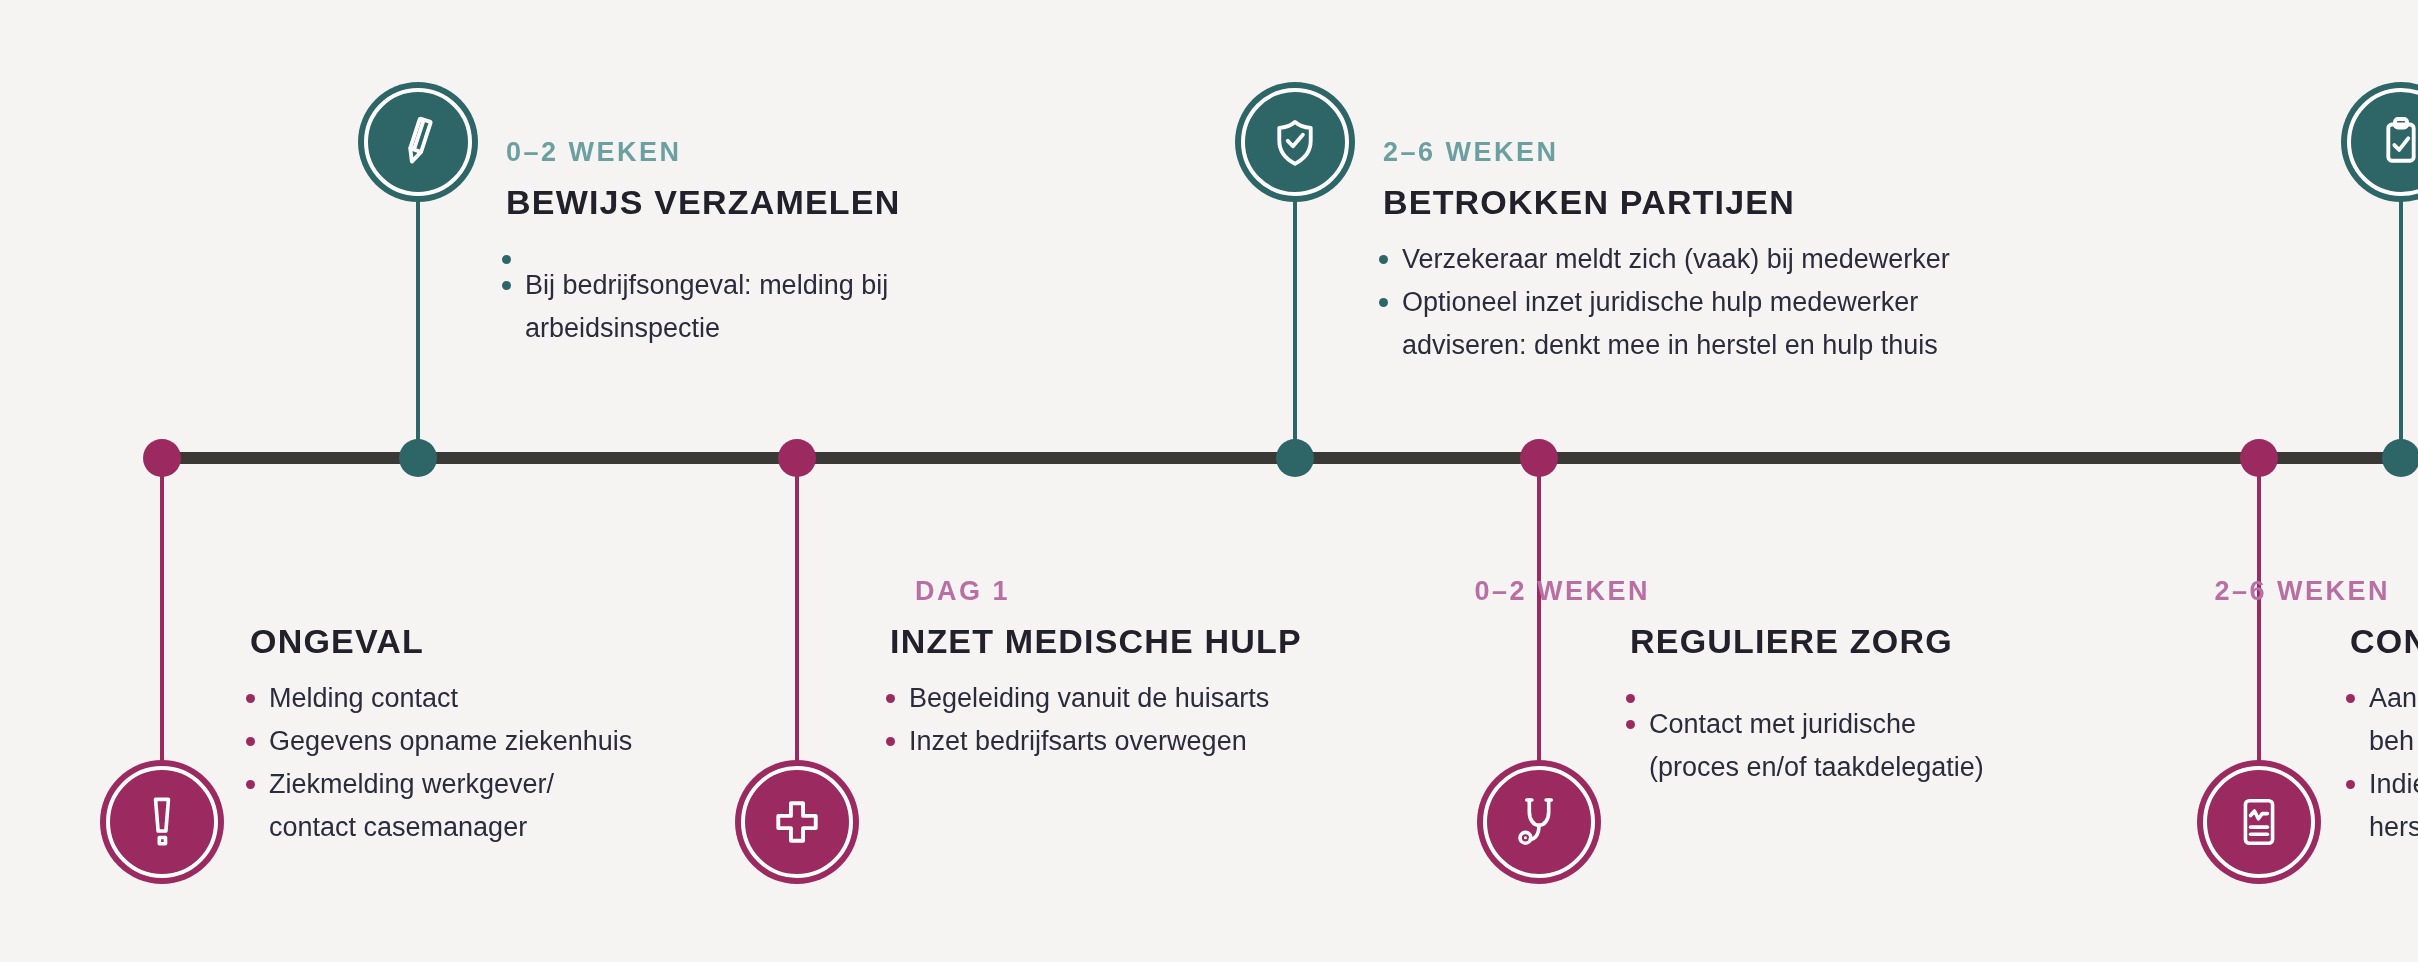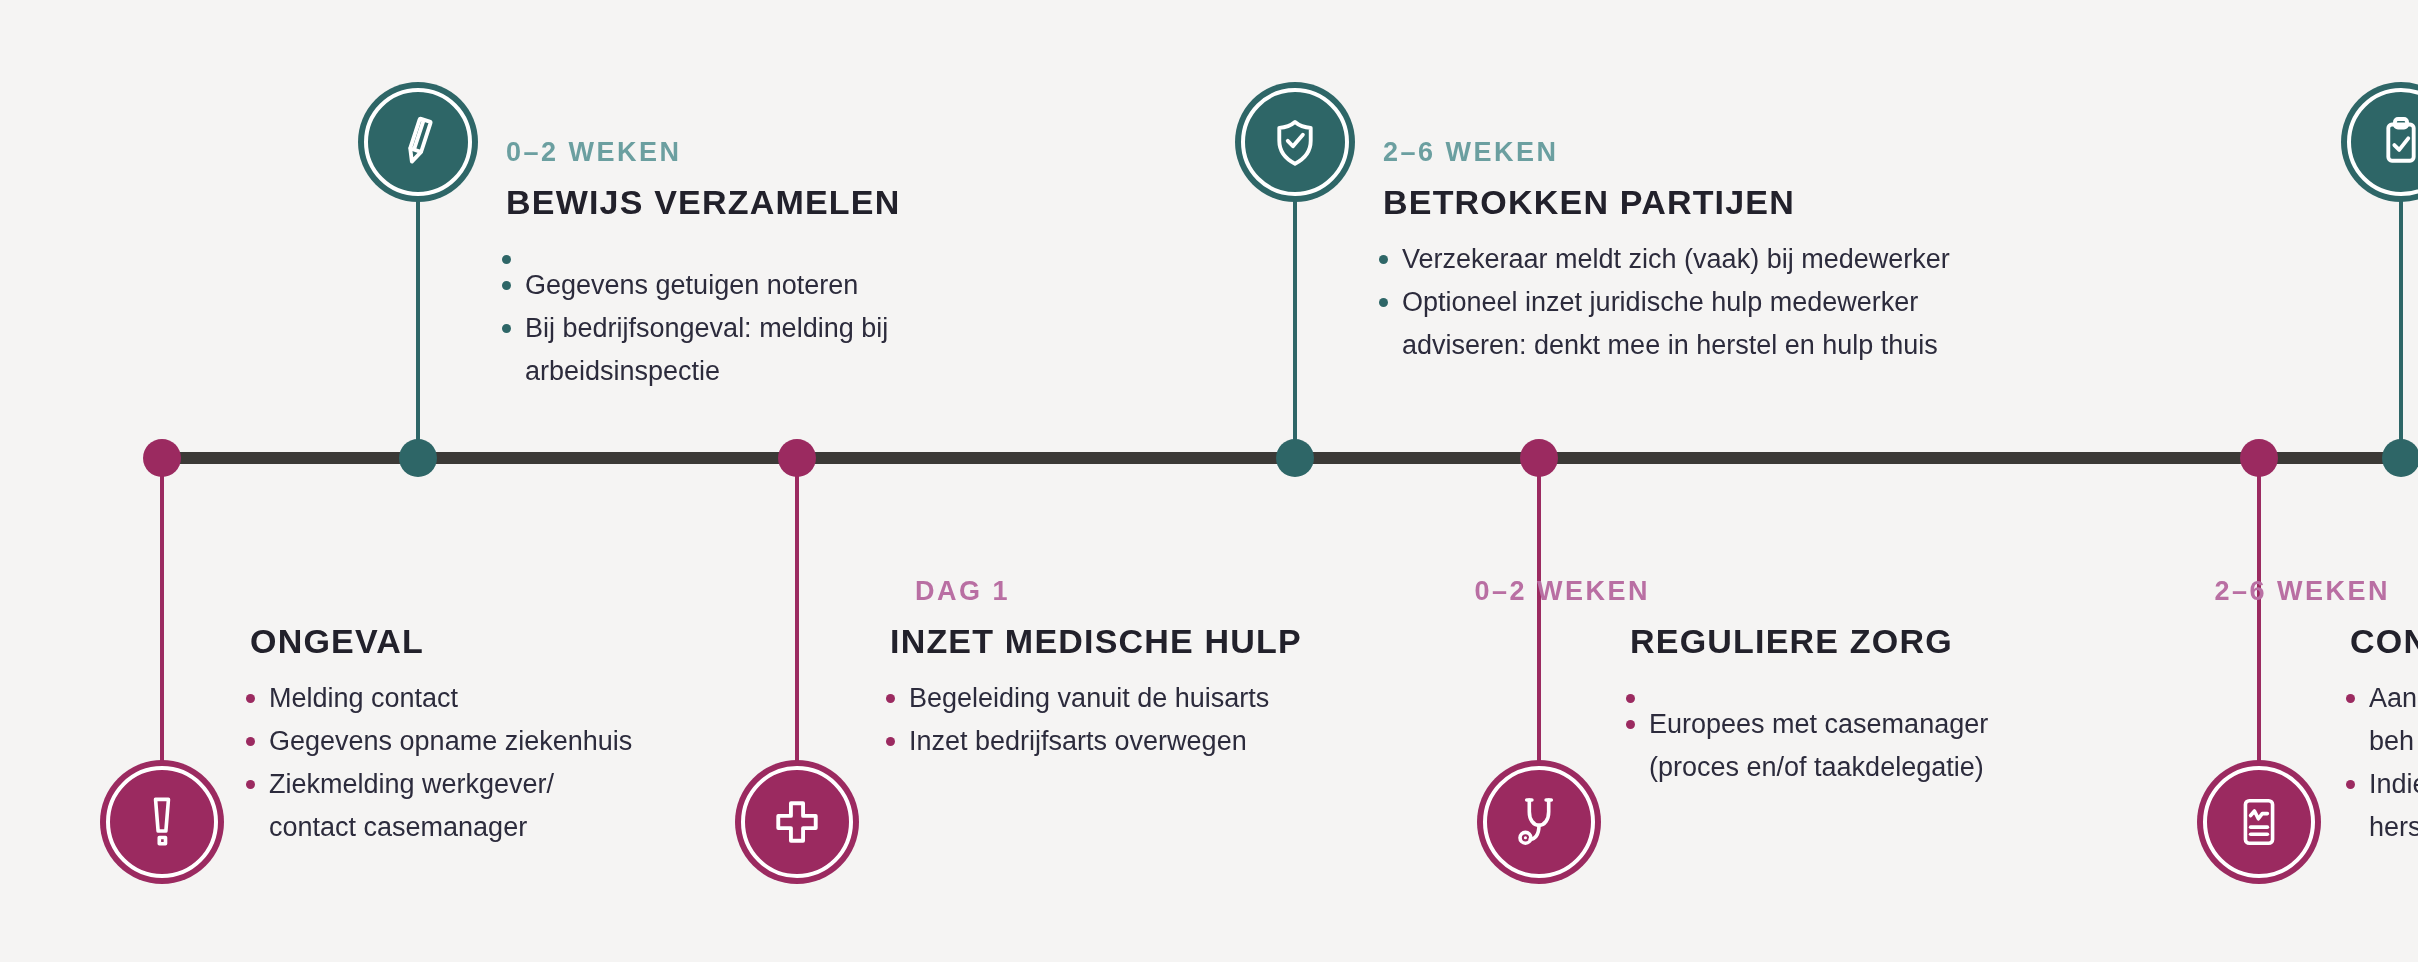--- a/index.html
+++ b/index.html
@@ -128,24 +128,20 @@
 
   <div class="block top" style="left:506px">
     <div class="period teal">0–2 WEKEN</div>
     <div class="title">BEWIJS VERZAMELEN</div>
     <div class="bullets">
       <div class="bullet">
           <span class="mark teal"></span>
         </div>
       <div class="bullet">
           <span class="mark teal"></span>
-          <span class="bt">Gegevens getuigen noteren</span>
-        </div>
-      <div class="bullet">
-          <span class="mark teal"></span>
           <span class="bt">Bij bedrijfsongeval: melding bij
 arbeidsinspectie</span>
         </div>
     </div>
   </div>
 
   <div class="block top" style="left:1383px">
     <div class="period teal">2–6 WEKEN</div>
     <div class="title">BETROKKEN PARTIJEN</div>
     <div class="bullets">
@@ -198,21 +194,21 @@
 
   <div class="block bottom" style="left:1630px">
     <div class="period magenta">2–6 WEKEN</div>
     <div class="title">REGULIERE ZORG</div>
     <div class="bullets">
       <div class="bullet">
           <span class="mark magenta"></span>
         </div>
       <div class="bullet">
           <span class="mark magenta"></span>
-          <span class="bt">Europees met casemanager
+          <span class="bt">Contact met juridische
 (proces en/of taakdelegatie)</span>
         </div>
     </div>
   </div>
 
   <div class="block bottom clipped" style="left:2350px">
     <div class="period magenta">WEE</div>
     <div class="title">CON</div>
     <div class="bullets">
       <div class="bullet">

